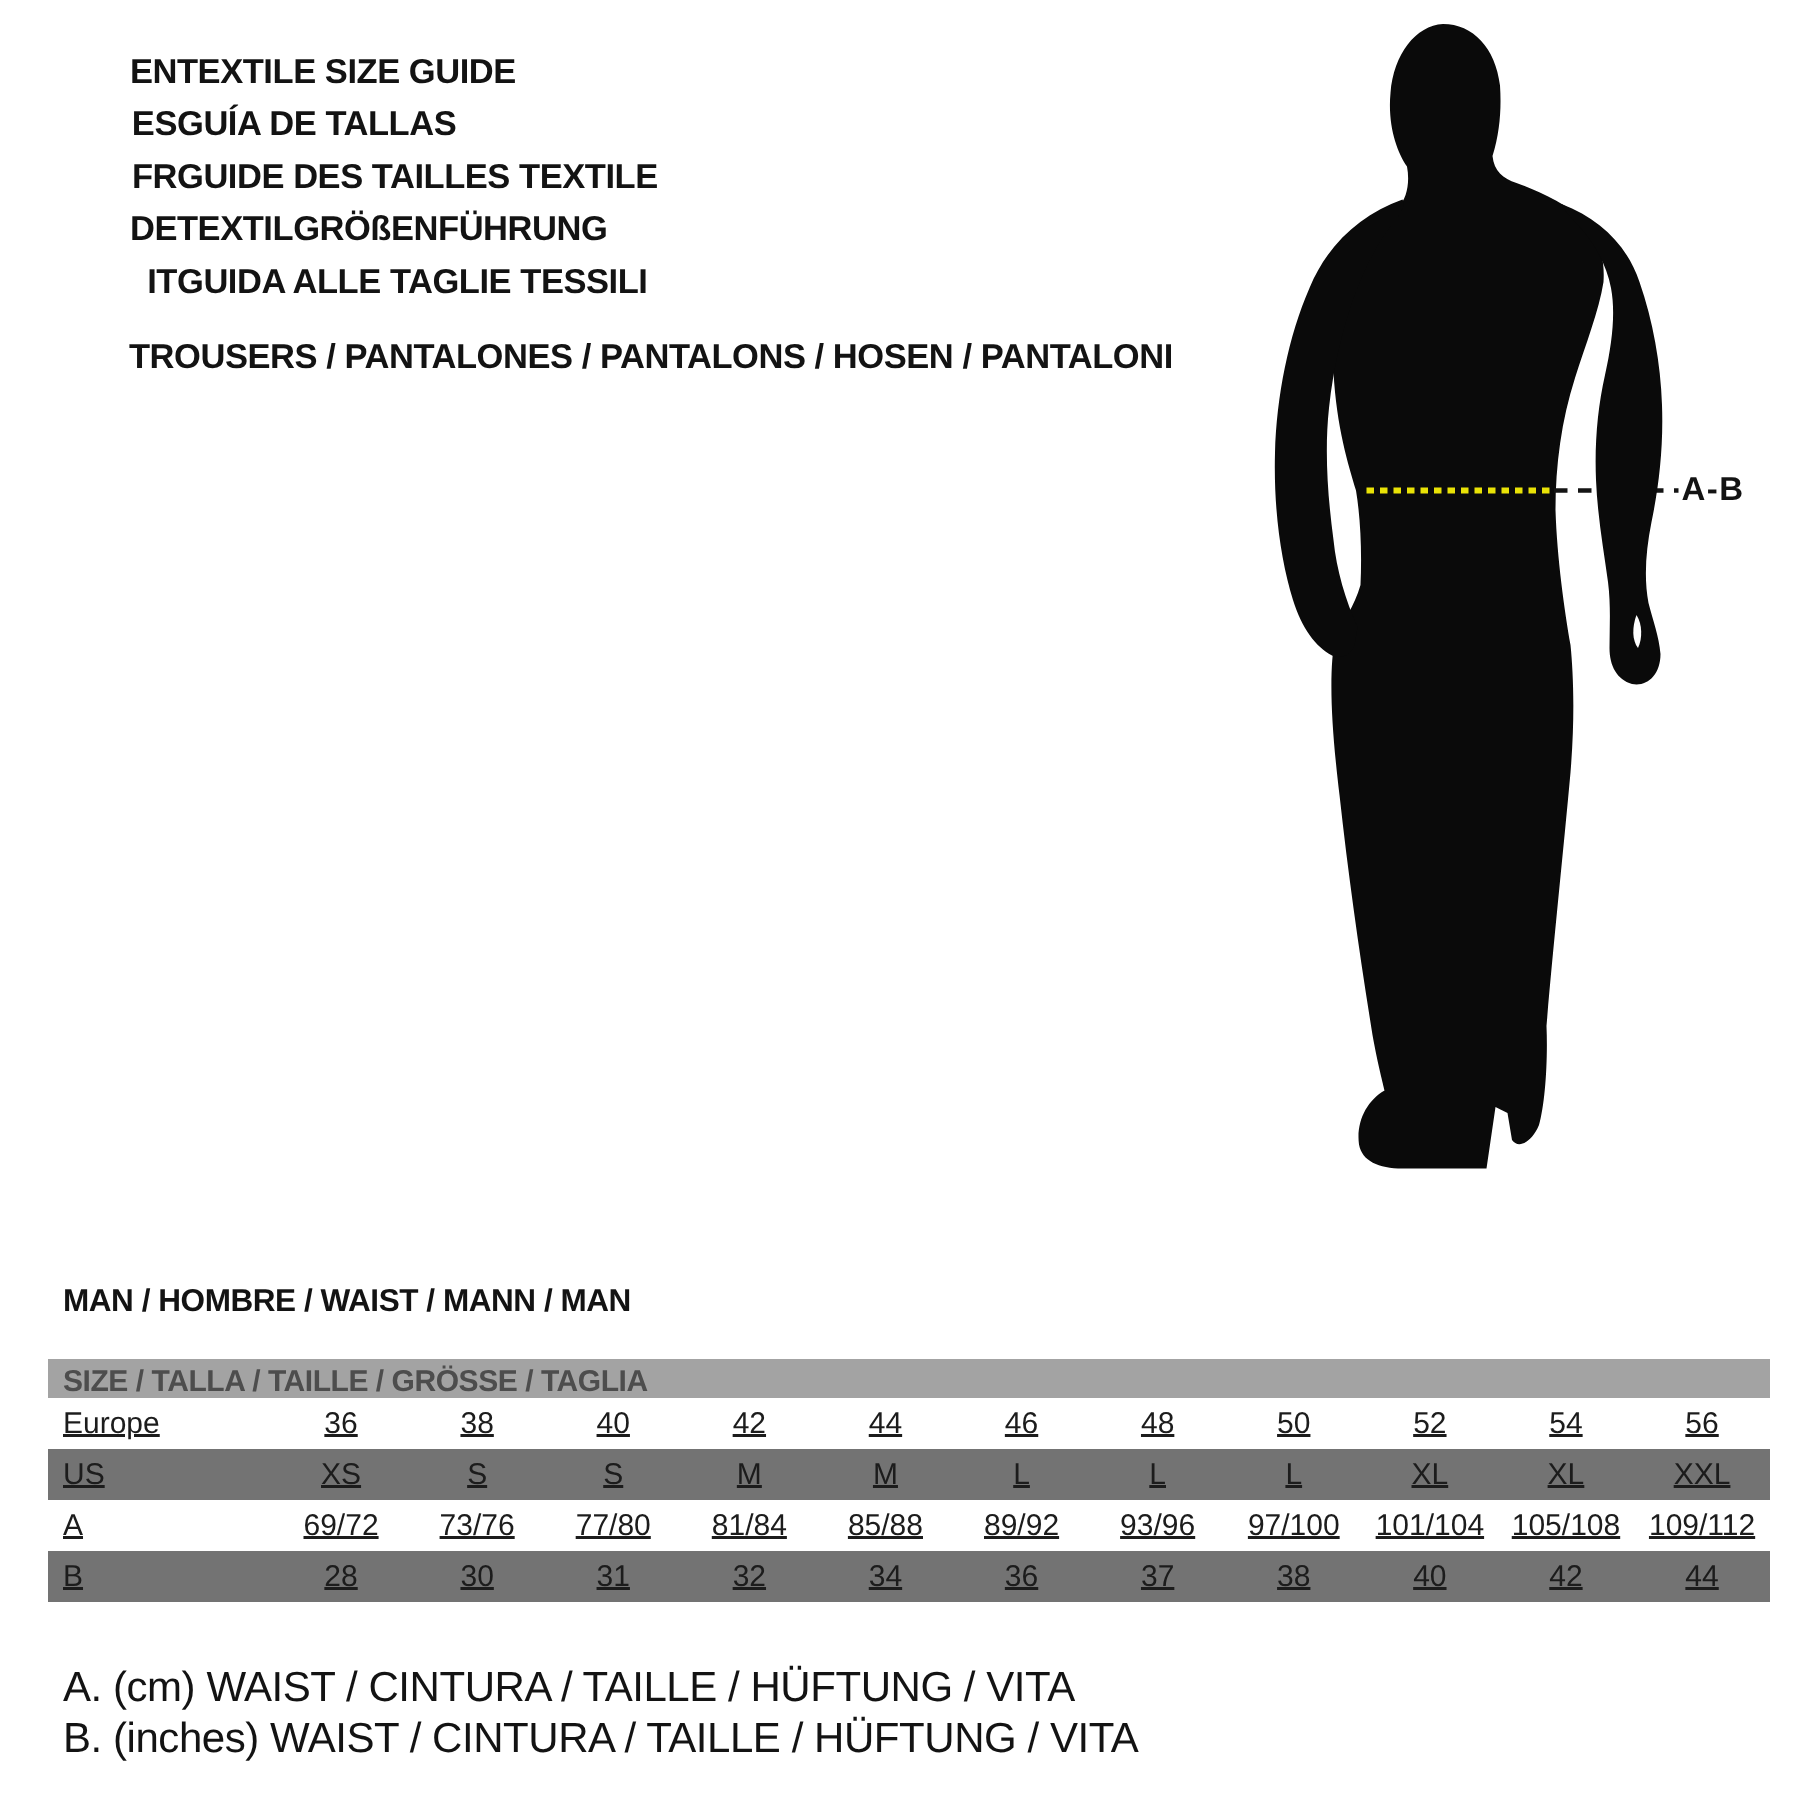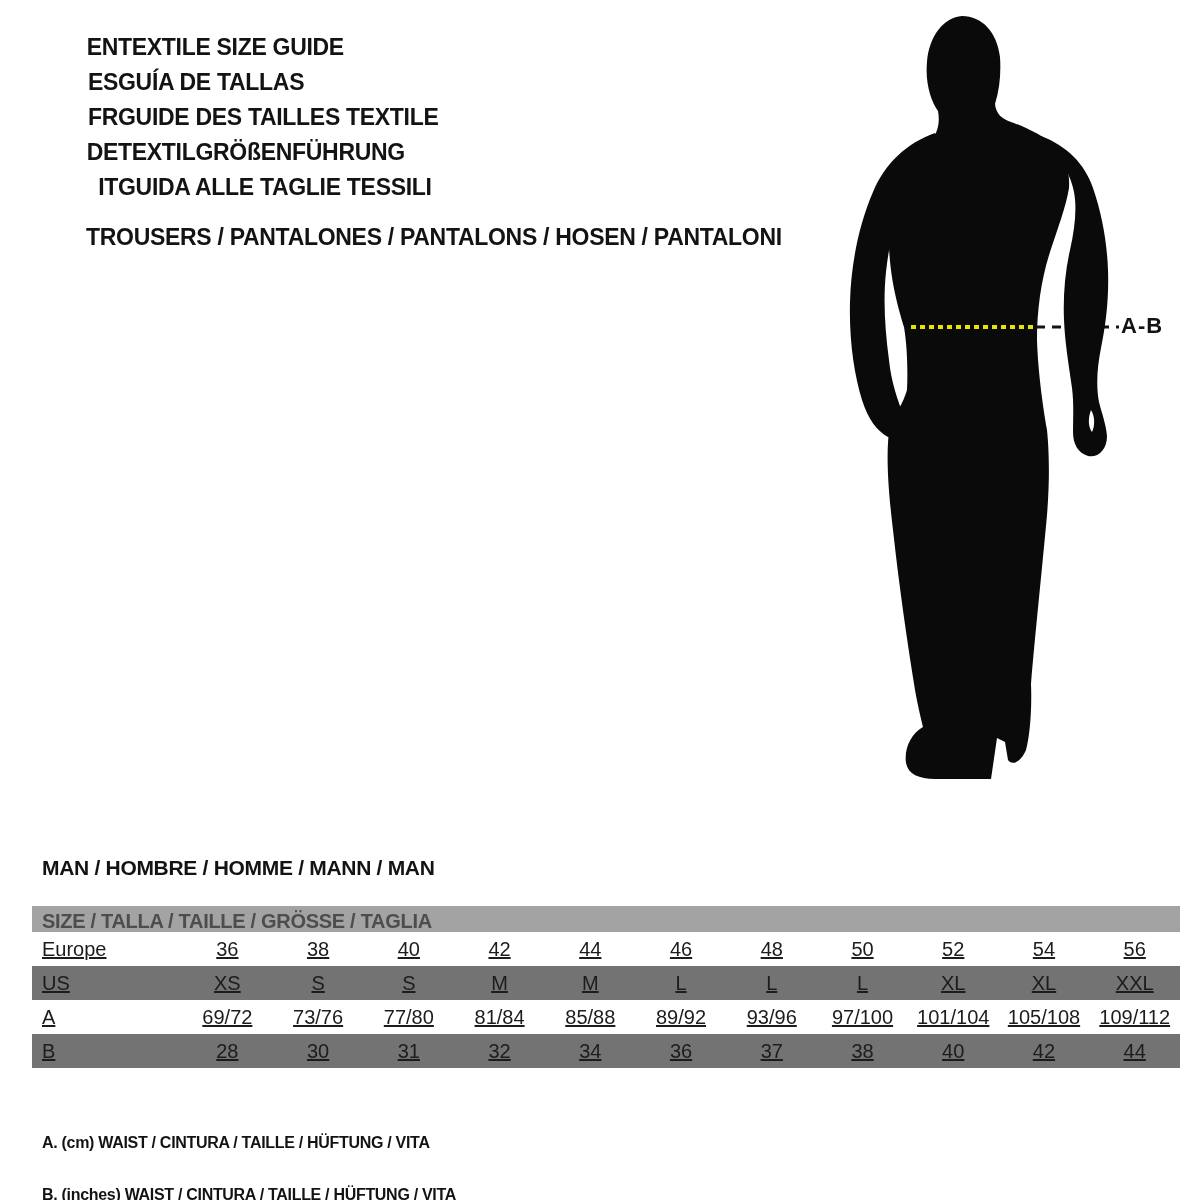--- a/index.html
+++ b/index.html
@@ -24,22 +24,22 @@
   
   #size-table{left:32px;top:906px;width:1148px;}
   #size-table-header{height:26px;line-height:30px;background:#a3a3a3;color:#4d4d4d;
     font-size:20px;font-weight:bold;padding-left:10px;letter-spacing:-0.3px;}
   .trow{display:flex;height:34px;line-height:34px;font-size:20px;color:#1c1c1c;text-decoration:underline;}
   .trow.alt{background:#737373;}
   .tlabel{width:140px;flex:0 0 140px;padding-left:10px;}
   .tcell{flex:1;text-align:center;}
   
   #footnotes{left:42px;top:1108px;}
-  .footnote{height:34px;line-height:34px;font-size:16px;font-weight:bold;
-    letter-spacing:-0.3px;white-space:nowrap;margin-top:18px;}
+  .footnote{height:34px;line-height:34px;font-size:28px;font-weight:normal;
+    letter-spacing:-0.3px;white-space:nowrap;}
 </style>
 </head>
 <body>
 
 <div class="abs" id="language-list">
     <div class="lang-row">
       <span class="lang-code">EN</span>
       <span>TEXTILE SIZE GUIDE</span>
     </div>
     <div class="lang-row">
@@ -130,21 +130,21 @@
       C 226,176 217,160 205,148
       C 200,142 196,138 196,136 Z"></path>
 
     <path fill="#ffffff" d="
       M246,410 C243,418 243,427 247,432 C250,426 250,416 246,410 Z"></path>
   </svg>
 </div>
 
 <div class="abs" id="measure-label">A-B</div>
 
-<div class="abs big-heading" id="man-heading">MAN / HOMBRE / HOMME / MANN / MAN</div>
+<div class="abs big-heading" id="man-heading">MAN / HOMBRE / WAIST / MANN / MAN</div>
 
 <div class="abs" id="size-table">
   <div id="size-table-header">SIZE / TALLA / TAILLE / GRÖSSE / TAGLIA</div>
   <div id="size-table-rows">
       <div class="trow">
         <div class="tlabel">Europe</div>
         <div class="tcell">36</div>
         <div class="tcell">38</div>
         <div class="tcell">40</div>
         <div class="tcell">42</div>

